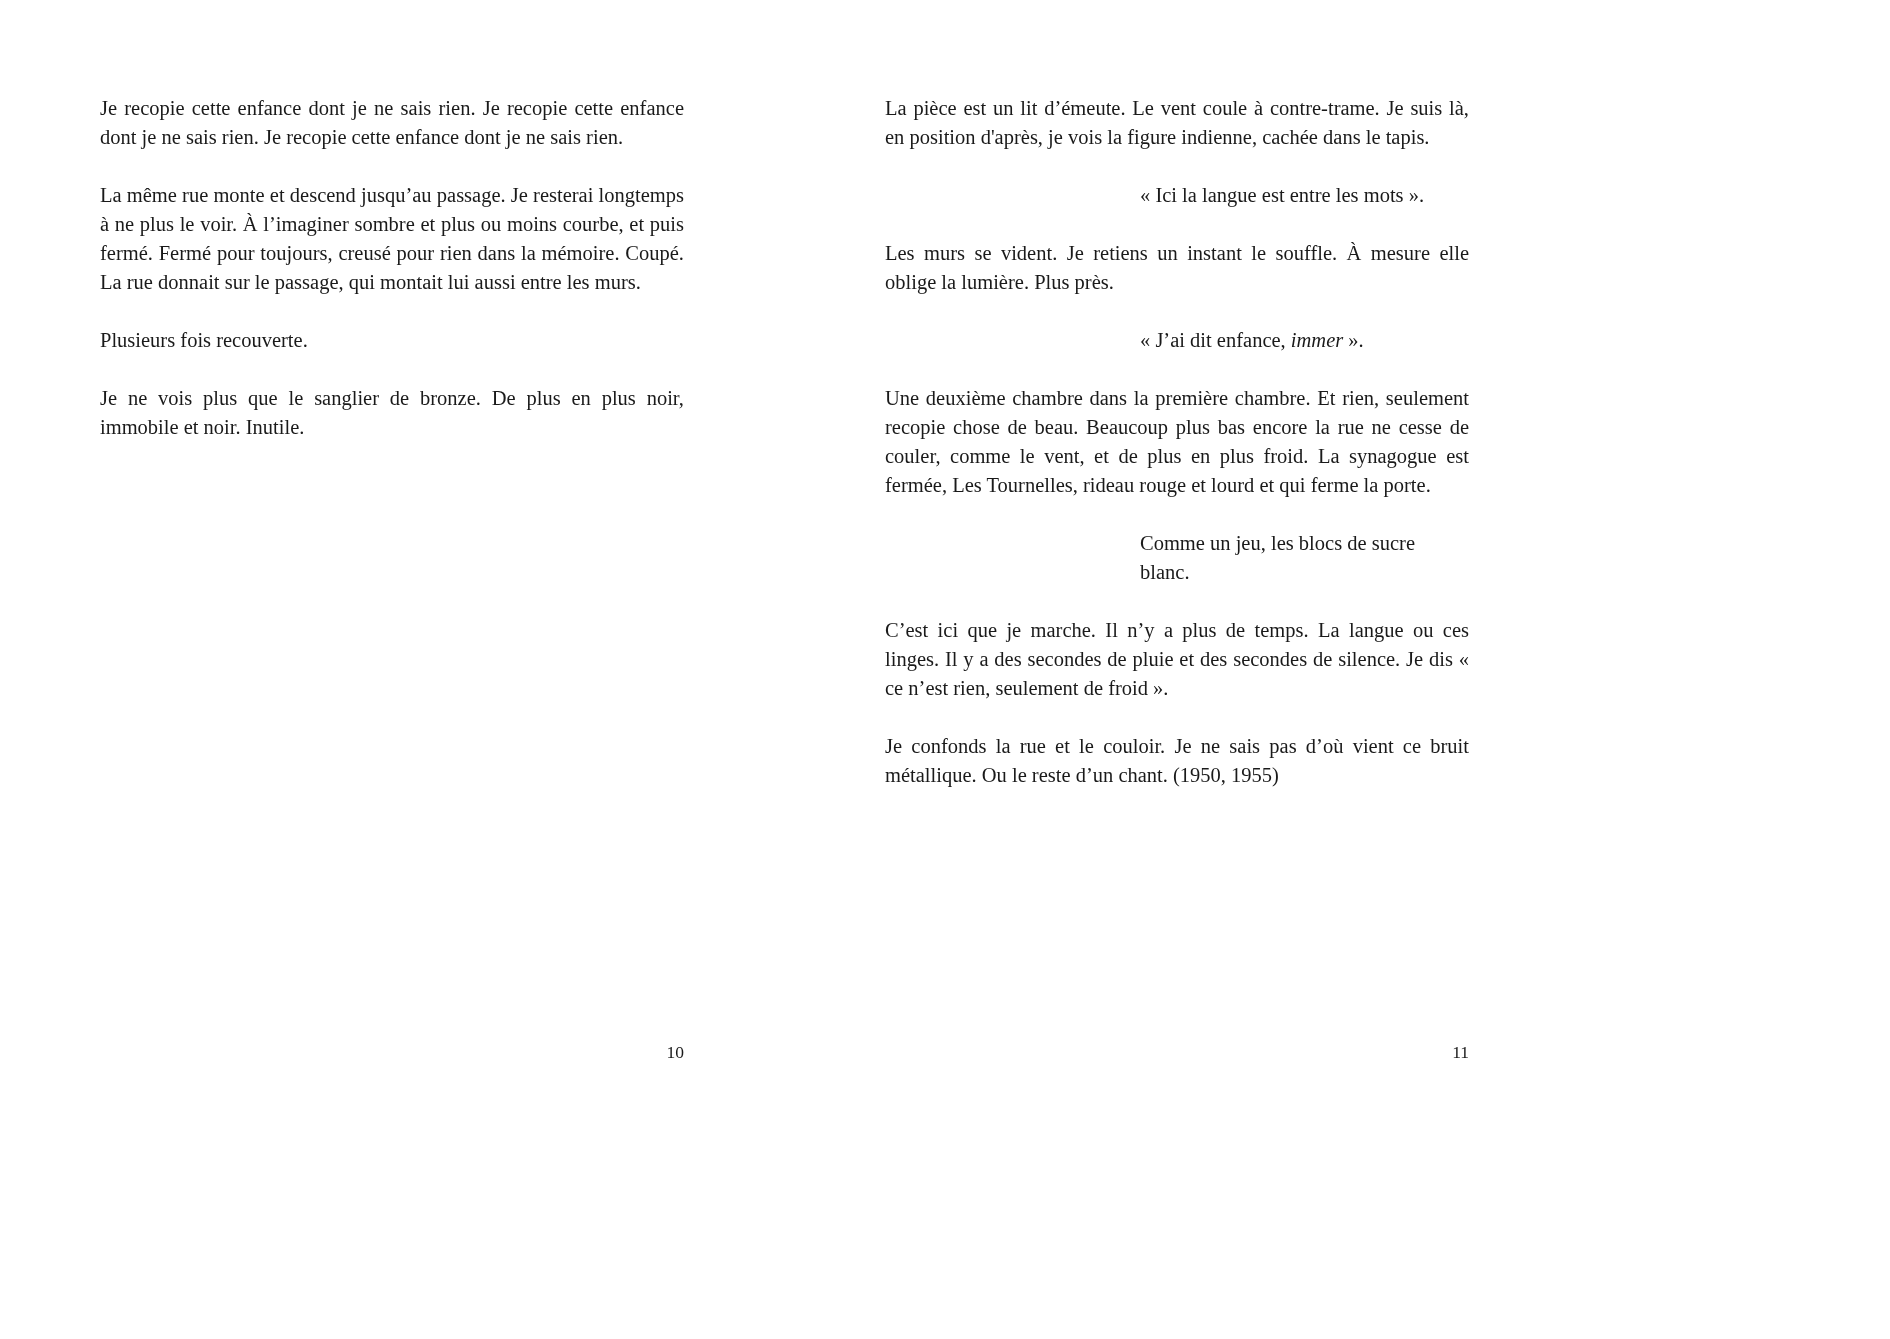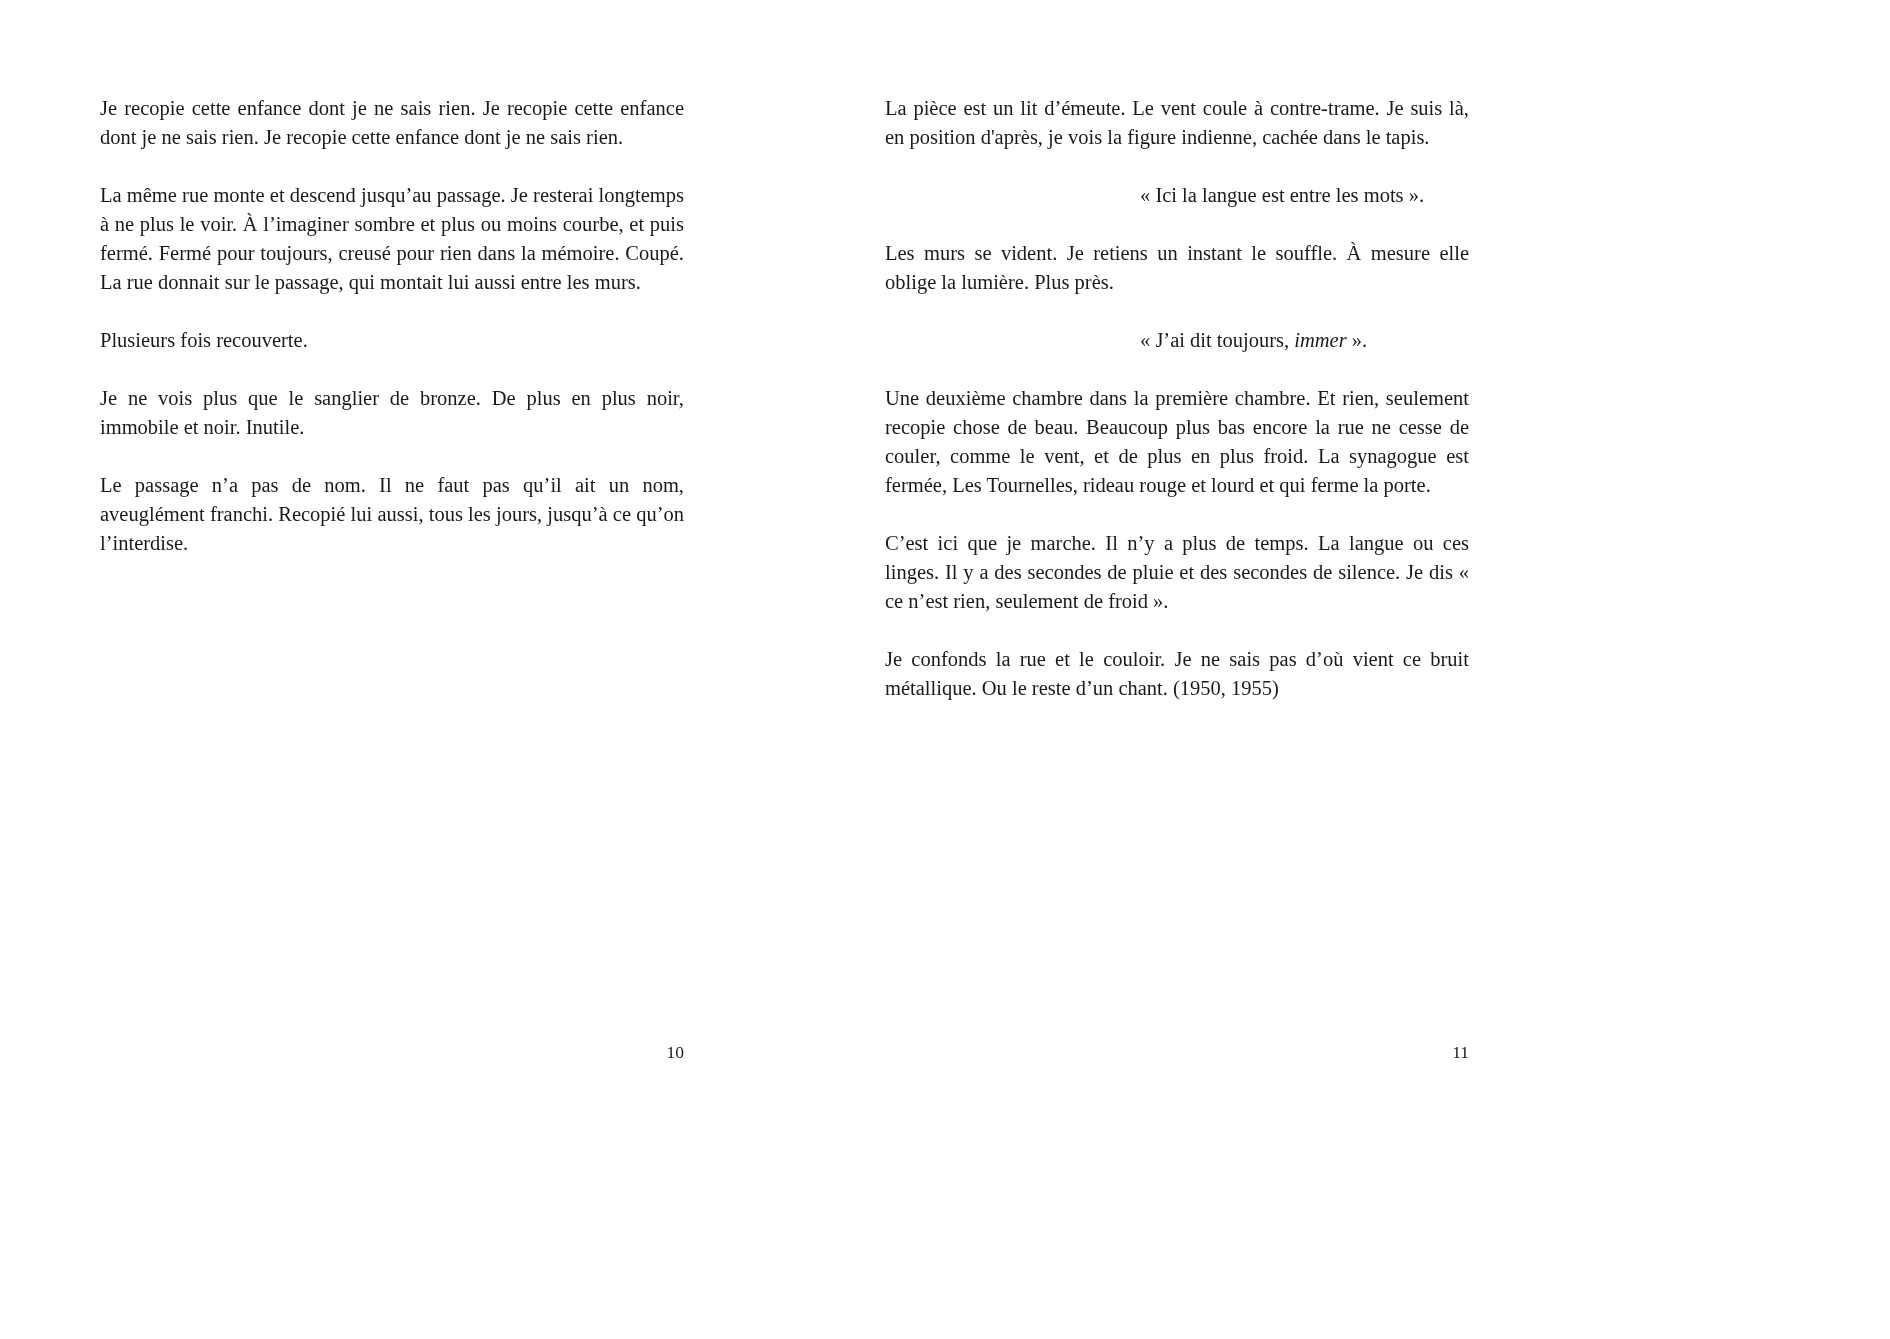--- a/index.html
+++ b/index.html
@@ -63,29 +63,29 @@
 </style>
 </head>
 <body>
 
 <section class="page page-left">
   <div class="text-block">
     <p>Je recopie cette enfance dont je ne sais rien. Je recopie cette enfance dont je ne sais rien. Je recopie cette enfance dont je ne sais rien.</p>
     <p>La même rue monte et descend jusqu’au passage. Je resterai longtemps à ne plus le voir. À l’imaginer sombre et plus ou moins courbe, et puis fermé. Fermé pour toujours, creusé pour rien dans la mémoire. Coupé. La rue donnait sur le passage, qui montait lui aussi entre les murs.</p>
     <p>Plusieurs fois recouverte.</p>
     <p>Je ne vois plus que le sanglier de bronze. De plus en plus noir, immobile et noir. Inutile.</p>
-    <p>Le passage n’a pas de nom. Il ne faut pas qu’il ait un nom, aveuglément franchi. Recopié lui aussi, tous les jours, jusqu’à ce qu’on l’interdise.</p>
   </div>
   <div class="folio">10</div>
 </section>
 
 <section class="page page-right">
   <div class="text-block">
     <p>La pièce est un lit d’émeute. Le vent coule à contre-trame. Je suis là, en position d'après, je vois la figure indienne, cachée dans le tapis.</p>
     <p class="offset">« Ici la langue est entre les mots ».</p>
     <p>Les murs se vident. Je retiens un instant le souffle. À mesure elle oblige la lumière. Plus près.</p>
-    <p class="offset"><span>« J’ai dit toujours, </span><em class="foreign">immer</em><span> ».</span></p>
+    <p class="offset"><span>« J’ai dit enfance, </span><em class="foreign">immer</em><span> ».</span></p>
     <p>Une deuxième chambre dans la première chambre. Et rien, seulement recopie chose de beau. Beaucoup plus bas encore la rue ne cesse de couler, comme le vent, et de plus en plus froid. La synagogue est fermée, Les Tournelles, rideau rouge et lourd et qui ferme la porte.</p>
+    <p class="offset">Comme un jeu, les blocs de sucre blanc.</p>
     <p>C’est ici que je marche. Il n’y a plus de temps. La langue ou ces linges. Il y a des secondes de pluie et des secondes de silence. Je dis « ce n’est rien, seulement de froid ».</p>
     <p>Je confonds la rue et le couloir. Je ne sais pas d’où vient ce bruit métallique. Ou le reste d’un chant. (1950, 1955)</p>
   </div>
   <div class="folio">11</div>
 </section>
 
 </body></html>

